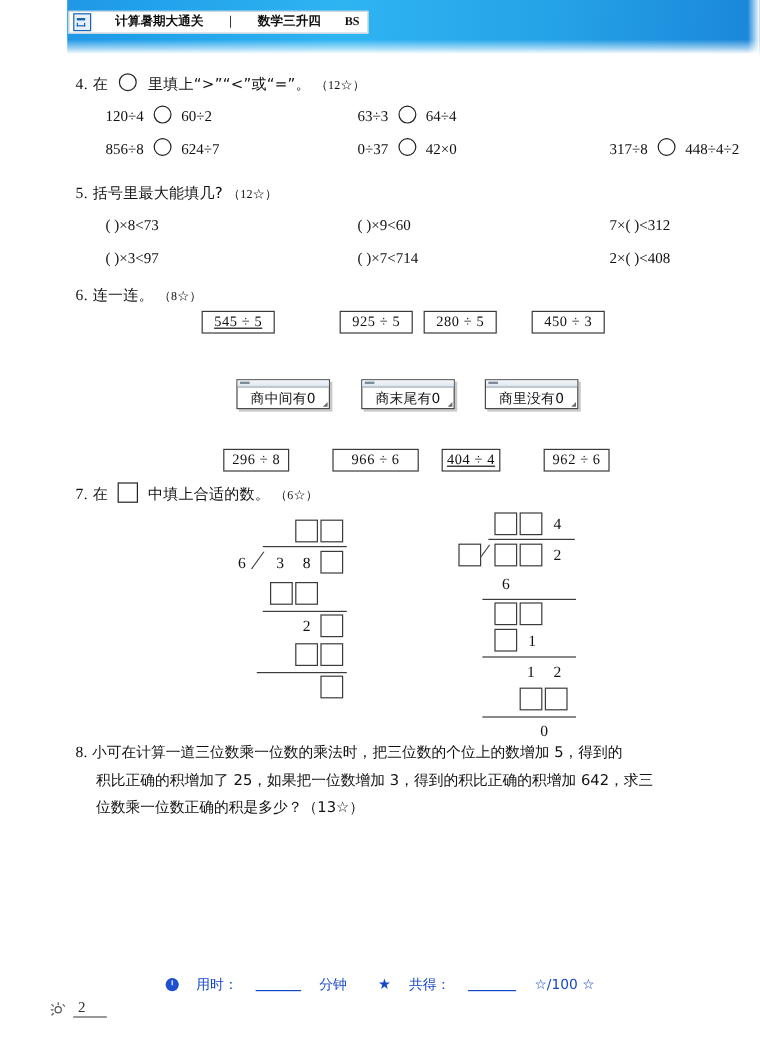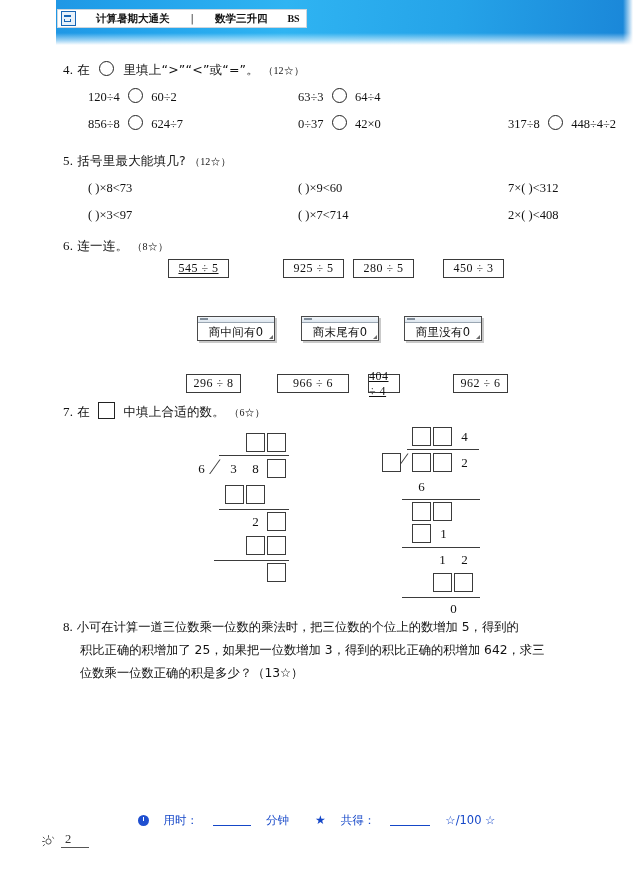--- a/index.html
+++ b/index.html
@@ -421,21 +421,21 @@
     <div class="corner"></div>
   </div>
   <div class="winbox" style="left:404px; top:271px;">
     <div class="titlebar"></div>
     <div class="winlabel">商里没有0</div>
     <div class="corner"></div>
   </div>
 
   <div class="obox" style="left:186px; top:329px; width:55px;">296 ÷ 8</div>
   <div class="obox" style="left:277px; top:329px; width:72px;">966 ÷ 6</div>
-  <div class="obox" style="left:368px; top:329px; width:32px;text-decoration:underline;">404 ÷ 4</div>
+  <div class="obox" style="left:368px; top:329px; width:49px;text-decoration:underline;">404 ÷ 4</div>
   <div class="obox" style="left:453px; top:329px; width:55px;">962 ÷ 6</div>
 
   <div class="q" style="left:63px; top:357px;">
     <div class="qhead">
       <span class="qnum">7.</span>
       <span>在</span>
       <span class="sqbox"></span>
       <span>中填上合适的数。</span>
       <span class="paren">（6☆）</span>
     </div>

